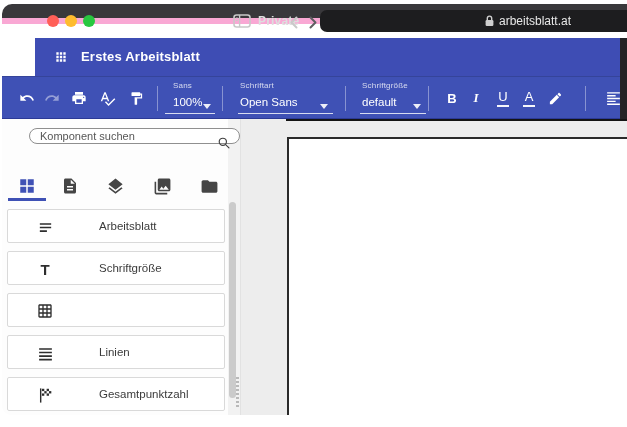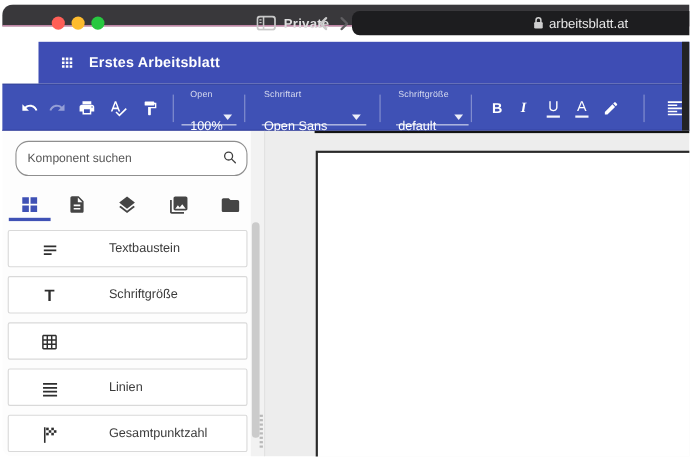--- a/index.html
+++ b/index.html
@@ -4,21 +4,21 @@
 <style>
   * { margin:0; padding:0; box-sizing:border-box; }
   html,body { width:627px; height:427px; background:#fff; font-family:"Liberation Sans", sans-serif; }
   .stage { position:relative; width:627px; height:427px; overflow:hidden; background:#fff; }
 
   
   .window { position:absolute; left:2px; top:4px; width:625px; height:411px;
             border-radius:10px 0 0 9px; overflow:hidden; background:#fff; }
 
   
-  .chrome { position:absolute; left:0; top:0; width:100%; height:20px; background:#39383B; border-bottom:1px solid #f9a8d4; }
+  .chrome { position:absolute; left:0; top:0; width:100%; height:20px; background:#39383B; border-bottom:6px solid #f9a8d4; }
   .traffic { position:absolute; top:11px; width:12px; height:12px; border-radius:50%; }
   .t-red { left:45px; background:#FF5F57; }
   .t-yellow { left:63px; background:#FEBC2E; }
   .t-green { left:81px; background:#28C840; }
   .sidebar-toggle { position:absolute; left:231px; top:10px; width:18px; height:14px; }
   .private-label { position:absolute; left:256px; top:0; height:34px; line-height:34px; color:#DEDEDE; font-size:12px; font-weight:700; letter-spacing:.2px; }
   .nav-chevron { position:absolute; top:11px; width:13px; height:13px; }
   .chev-back { left:286px; }
   .chev-fwd { left:304px; }
   .url-bar { position:absolute; left:318px; top:6px; right:-10px; height:22px; background:#1D1D1F; border-radius:7px; }
@@ -30,42 +30,42 @@
   .apps-icon { position:absolute; left:19px; top:12px; width:14px; height:14px; }
   .page-title { position:absolute; left:46px; top:0; height:38px; line-height:38px; color:#FFFFFF; font-size:13px; font-weight:700; letter-spacing:.2px; }
 
   
   .toolbar { position:absolute; left:0; top:72px; width:100%; height:43px; background:#3F51B5; border-top:1px solid rgba(0,0,0,.15); border-bottom:1px solid #2C3A96; }
   .tb-btn { position:absolute; top:8px; width:26px; height:26px; display:flex; align-items:center; justify-content:center; }
   .tb-btn svg { display:block; }
   .tb-divider { position:absolute; top:9px; width:1px; height:25px; background:rgba(255,255,255,.38); }
   .tb-select { position:absolute; top:4px; }
   .tb-select .lbl { display:block; color:rgba(255,255,255,.78); font-size:8px; letter-spacing:.2px; }
-  .tb-select .val { display:block; margin-top:19px; color:#FFFFFF; font-size:11.5px; }
+  .tb-select .val { display:block; margin-top:6px; color:#FFFFFF; font-size:11.5px; }
   .tb-underline { position:absolute; height:1px; background:rgba(255,255,255,.8); top:36px; }
   .caret { position:absolute; top:27px; width:0; height:0; border-left:4px solid transparent; border-right:4px solid transparent; border-top:5px solid rgba(255,255,255,.9); }
   .fmt-letter { color:#fff; font-size:13px; font-weight:700; }
   .fmt-i { font-family:"Liberation Serif", serif; font-style:italic; font-weight:700; }
   .fmt-stack { display:flex; flex-direction:column; align-items:center; }
   .underbar { width:12px; height:2px; background:rgba(255,255,255,.95); margin-top:1px; }
   .dark-edge { position:absolute; right:0; top:34px; width:7px; height:81px; background:#232325; }
 
   
   .main { position:absolute; left:0; top:115px; width:100%; height:296px; background:#FFFFFF; }
   .panel { position:absolute; left:0; top:0; width:226px; height:100%; background:#FDFDFD; }
   .panel-gutter { position:absolute; left:226px; top:0; width:12px; height:100%; background:#F2F2F2; }
   .scroll-thumb { position:absolute; left:1px; top:83px; width:7px; height:196px; background:#CBCBCB; border-radius:4px; }
   .resize-dots { position:absolute; left:8px; top:258px; width:4px; height:30px; display:flex; flex-direction:column; justify-content:space-between; }
   .resize-dots i { display:block; width:3px; height:1.5px; background:#B9B9B9; }
   .canvas { position:absolute; left:238px; top:0; right:0; height:100%; background:#EDEDED; border-left:1px solid #E2E2E2; }
   .canvas-topline { position:absolute; left:45px; top:0; right:0; height:2px; background:#141414; }
   .doc-page { position:absolute; left:46px; top:18px; right:-4px; bottom:-4px; background:#FFFFFF; border:2px solid #2A2A2A; }
 
   
-  .search-box { position:absolute; left:12px; top:124px; width:211px; height:32px; background:#fff; border:1px solid #8F8F8F; border-radius:12px; }
+  .search-box { position:absolute; left:27px; top:124px; width:211px; height:16px; background:#fff; border:1px solid #8F8F8F; border-radius:12px; }
   .search-box input { position:absolute; left:0; top:0; width:100%; height:100%; border:none; outline:none; background:transparent; padding-left:10px; padding-right:28px; font-size:11px; color:#333; font-family:"Liberation Sans", sans-serif; }
   .search-box input::placeholder { color:#575757; opacity:1; }
   .search-glyph { position:absolute; right:8px; top:7px; width:14px; height:14px; }
 
   .tab { position:absolute; top:170px; width:24px; height:24px; display:flex; align-items:center; justify-content:center; }
   .tab-underline { position:absolute; left:6px; top:194px; width:38px; height:3px; background:#3F51B5; }
 
   .card { position:absolute; left:5px; width:218px; height:34px; background:#fff; border:1px solid #D9D9D9; border-radius:2px; }
   .card .c-icon { position:absolute; left:28px; top:8px; width:18px; height:18px; display:flex; align-items:center; justify-content:center; }
   .card .c-label { position:absolute; left:91px; top:0; height:34px; line-height:33px; font-size:11.5px; color:#3B3B3B; }
@@ -144,21 +144,21 @@
       </span>
       <span class="tb-btn" style="left:121px">
         <svg width="15" height="15" viewBox="0 0 24 24" fill="#FFFFFF">
             <path d="M18 4V3c0-.55-.45-1-1-1H5c-.55 0-1 .45-1 1v4c0 .55.45 1 1 1h12c.55 0 1-.45 1-1V6h1v4H9v11c0 .55.45 1 1 1h2c.55 0 1-.45 1-1v-9h8V4h-3z"></path>
           </svg>
       </span>
 
       <span class="tb-divider" style="left:155px"></span>
 
       <div class="tb-select" style="left:171px; width:44px">
-        <span class="lbl">Open</span>
+        <span class="lbl">Sans</span>
         <span class="val">100%</span>
       </div>
       <span class="caret" style="left:201px"></span>
       <span class="tb-underline" style="left:163px; width:50px"></span>
 
       <span class="tb-divider" style="left:220px"></span>
 
       <div class="tb-select" style="left:238px; width:80px">
         <span class="lbl">Schriftart</span>
         <span class="val">Open Sans</span>
@@ -271,21 +271,21 @@
       </svg>
     </span>
     <span class="tab-underline"></span>
 
     <div class="card" style="top:205px">
       <span class="c-icon">
         <svg width="17" height="17" viewBox="0 0 24 24" fill="#2E2E2E">
             <path d="M4 6h16v2.2H4zM4 11h16v2.2H4zM4 16h10v2.2H4z"></path>
           </svg>
       </span>
-      <span class="c-label">Textbaustein</span>
+      <span class="c-label">Arbeitsblatt</span>
     </div>
 
     <div class="card" style="top:247px">
       <span class="c-icon">
           <span class="t-letter">T</span>
         </span>
       <span class="c-label">Schriftgröße</span>
     </div>
 
     <div class="card" style="top:289px">

